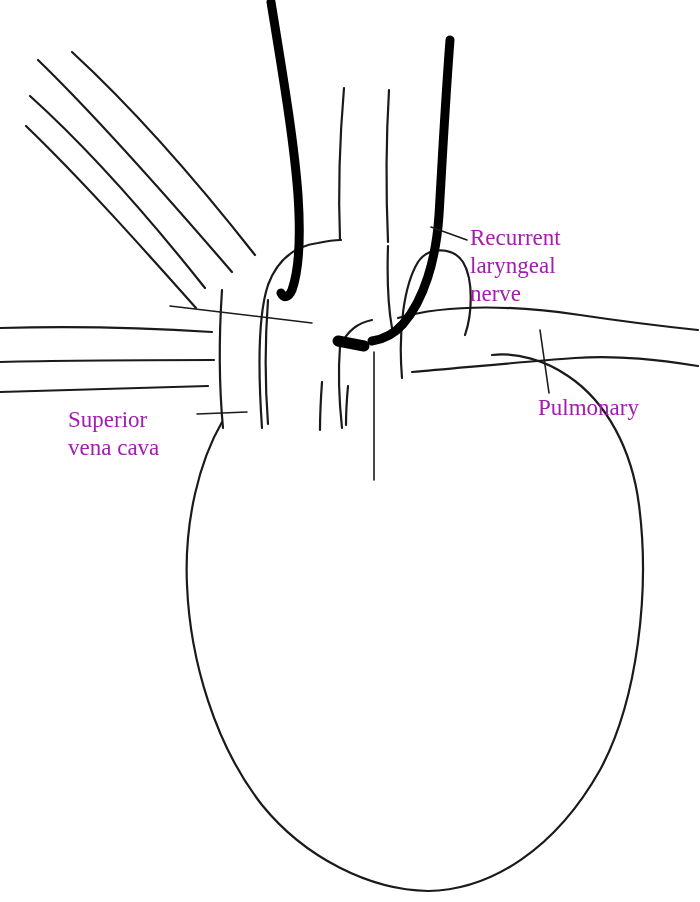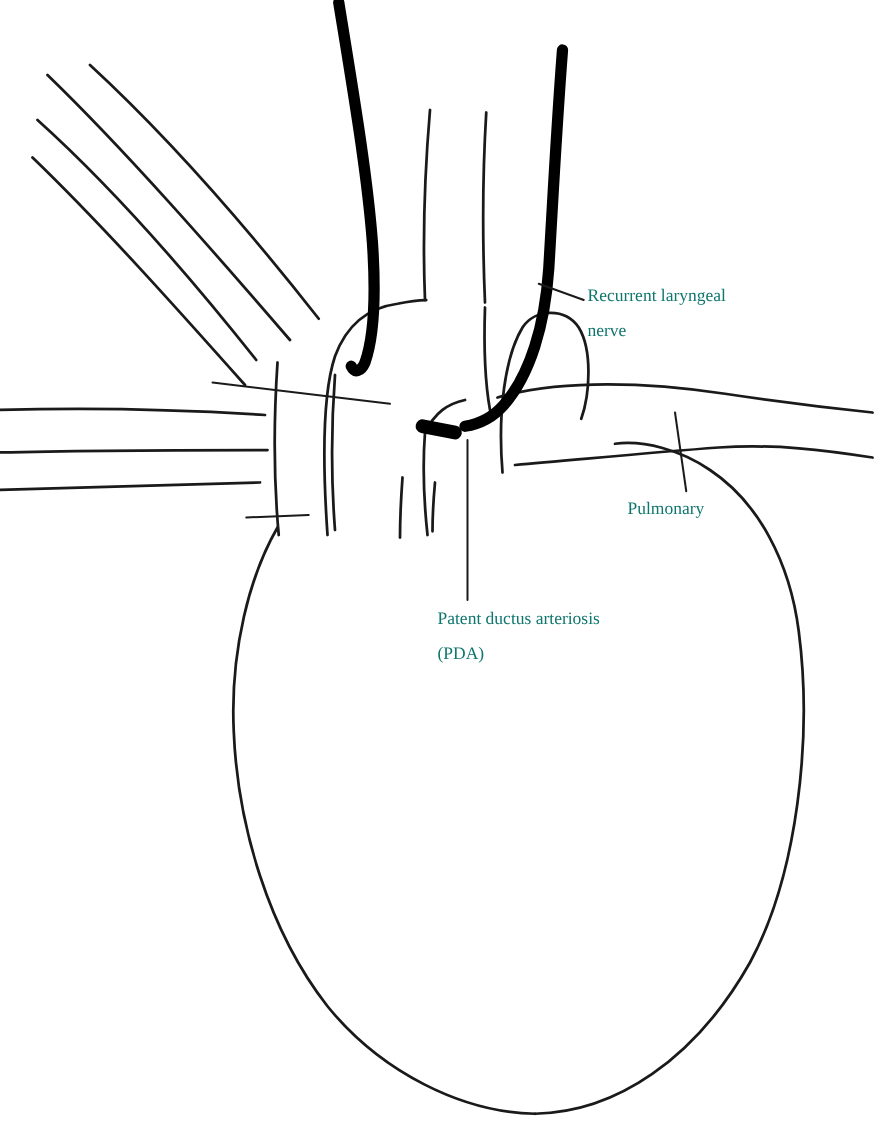--- a/index.html
+++ b/index.html
@@ -41,22 +41,22 @@
     stroke-linecap: round;
   }
   .leader {
     fill: none;
     stroke: var(--line, #1a1a1a);
     stroke-width: 1.6;
     stroke-linecap: round;
   }
   .label {
     position: absolute;
-    color: #0f766e;
-    font-size: 14px;
+    color: #a21caf;
+    font-size: 23px;
     line-height: 28px;
     white-space: normal;
   }
 </style>
 </head>
 <body>
 
 <div id="canvas">
 
   <svg id="lineart" width="700" height="902" viewBox="0 0 700 902" xmlns="http://www.w3.org/2000/svg">
@@ -97,18 +97,18 @@
     <path class="leader" d="M 170 306 L 312 323"></path>
     <path class="leader" d="M 197 414 L 247 412"></path>
     <path class="leader" d="M 467 240 L 431 227"></path>
     <path class="leader" d="M 540 330 L 549 393"></path>
     <path class="leader" d="M 374 352 L 374 480"></path>
   </svg>
 
   <div class="label" style="left:470px; top:224px; width:140px;">Recurrent laryngeal nerve</div>
 
 
-  <div class="label" style="left:502px; top:394px; width:160px;">Pulmonary</div>
+  <div class="label" style="left:538px; top:394px; width:160px;">Pulmonary</div>
 
+  <div class="label" style="left:68px; top:406px; width:115px;">Superior vena cava</div>
 
-  <div class="label" style="left:350px; top:482px; width:145px;">Patent ductus arteriosis (PDA)</div>
 
 </div>
 
 </body></html>

